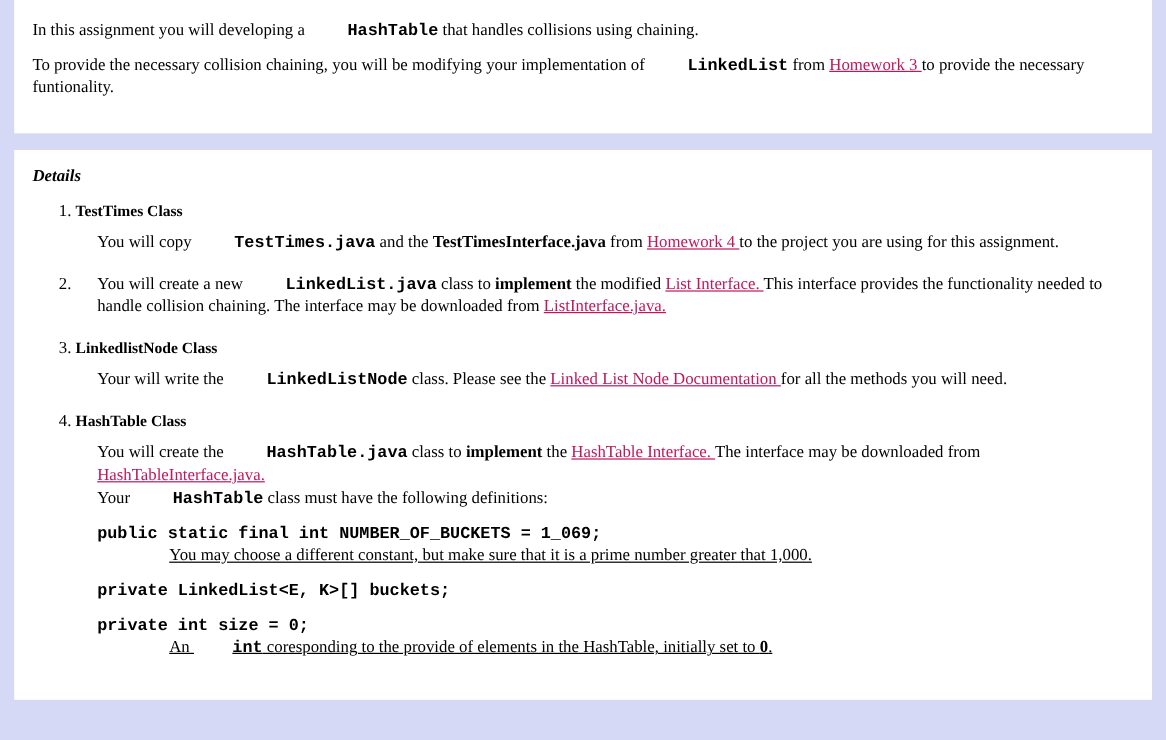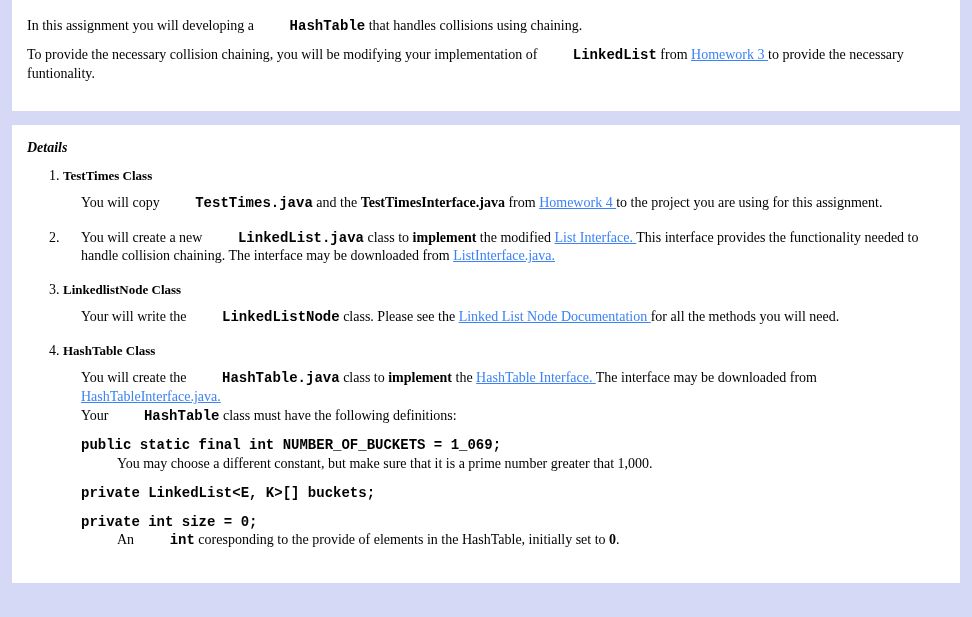--- a/index.html
+++ b/index.html
@@ -23,21 +23,21 @@
       padding: 10px 14px 16px 14px;
     }
     .intro-section {
       padding: 10px 14px 16px 14px;
     }
     p {
       margin: 6px 0 10px 0;
       line-height: 1.35;
     }
     a {
-      color: #3b82f6;
+      color: #be185d;
     }
     code, .code {
       font-family: "Courier New", Courier, monospace;
       font-weight: bold;
       padding-left: 32px;
     }
     .details-heading {
       font-weight: bold;
       margin: 4px 0 12px 0;
       font-size: 14px;
@@ -66,22 +66,23 @@
     .defn {
       margin-left: 0;
       margin-top: 10px;
     }
     .defn-line {
       font-family: "Courier New", Courier, monospace;
       font-weight: bold;
       font-size: 14px;
     }
     .defn-desc {
-      margin-left: 36px;
+      margin-left: 60px;
       margin-top: 0;
+      text-decoration: underline;
     }
     b, strong {
       font-weight: bold;
     }
   </style>
 </head>
 <body>
 
 <div class="container">
   <div class="section intro-section">

